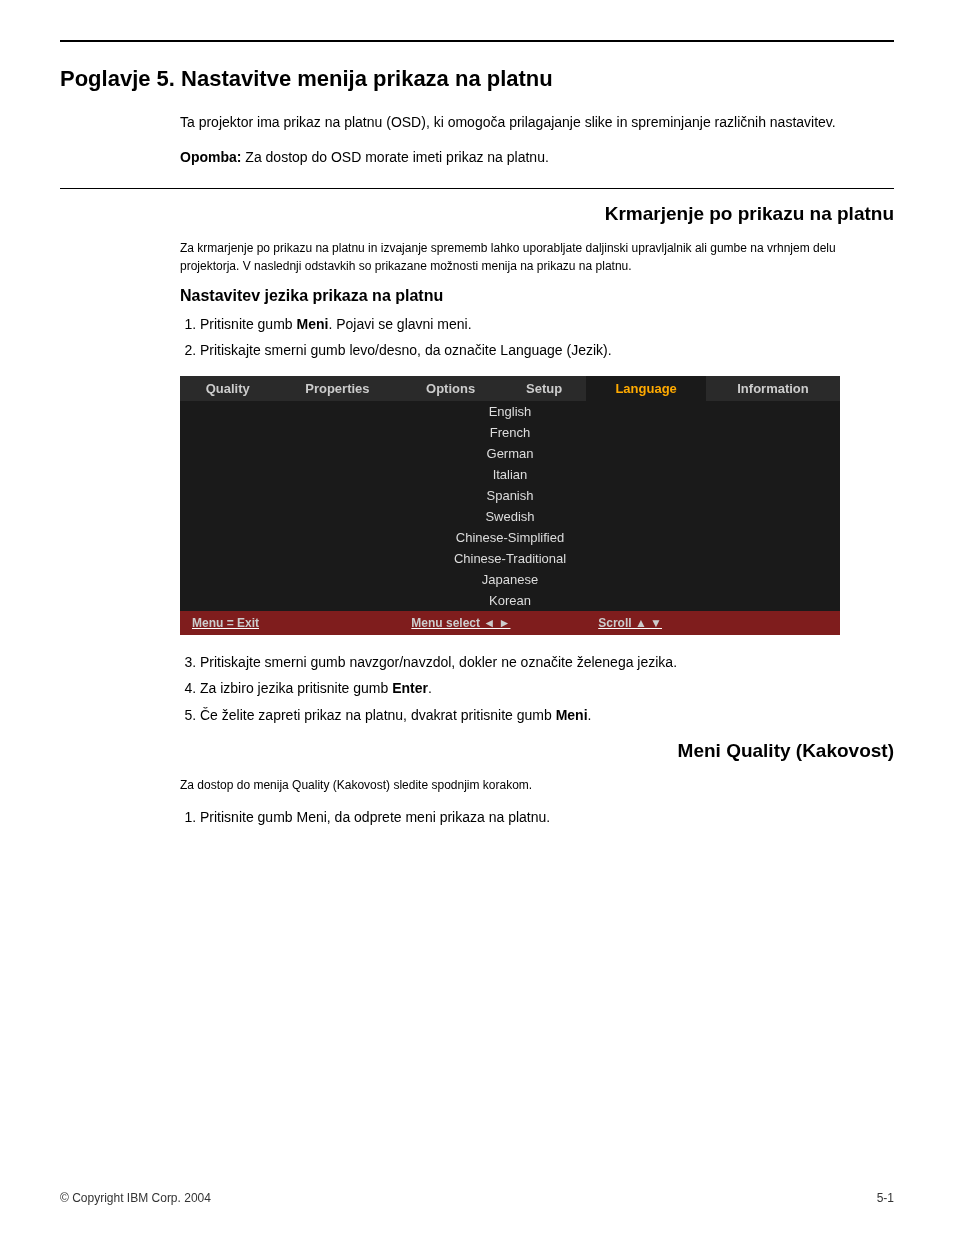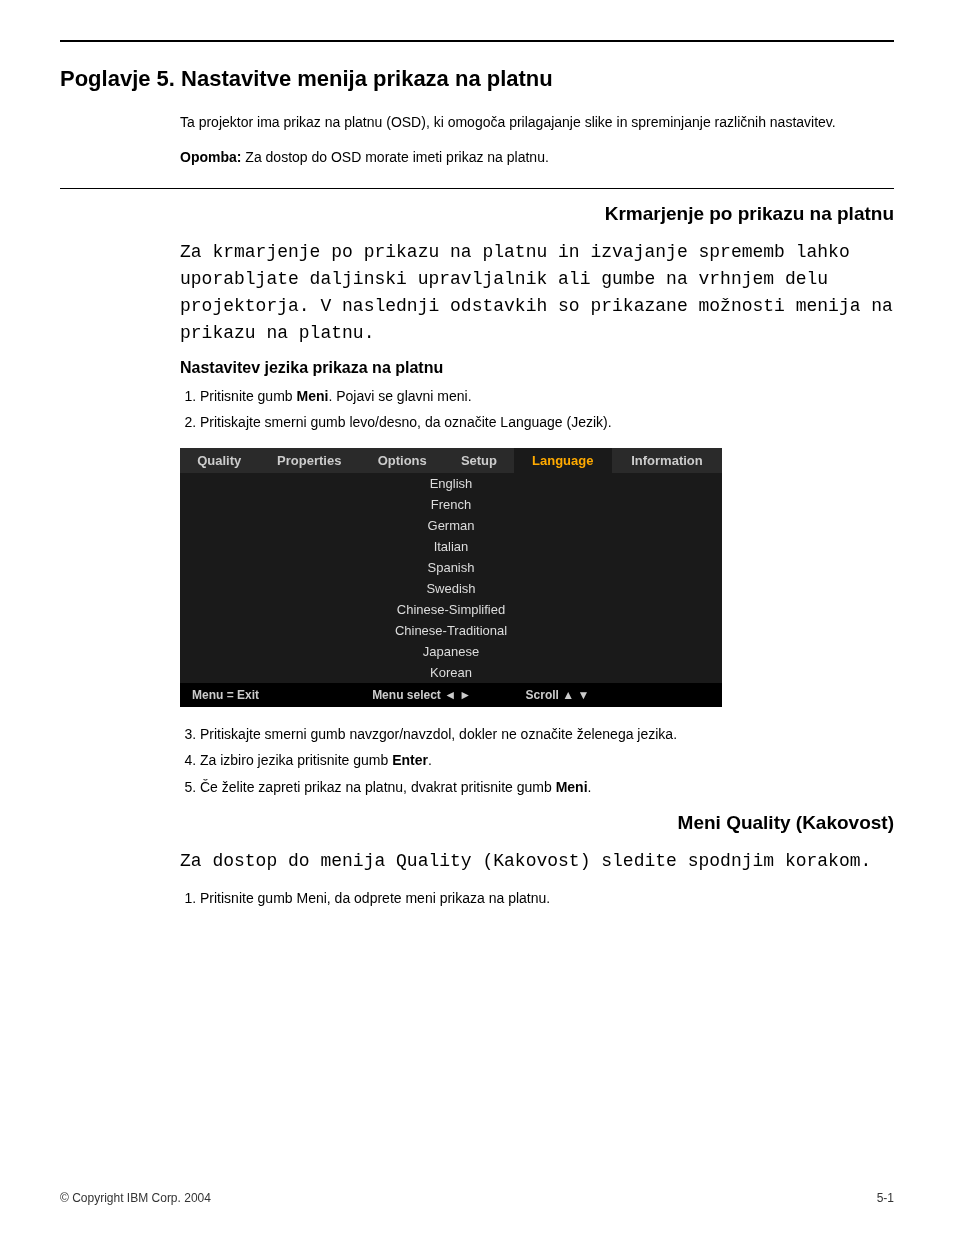--- a/index.html
+++ b/index.html
@@ -67,23 +67,22 @@
     .subsection-heading {
       font-size: 16px;
       font-weight: bold;
       margin-left: 120px;
       margin-bottom: 8px;
     }
 
     .body-text {
       margin-left: 120px;
       margin-bottom: 12px;
-      font-size: 18px;
+      font-size: 12px;
       line-height: 1.5;
-      font-family: Liberation Mono, monospace;
     }
 
     
     .ordered-list {
       margin-left: 140px;
       margin-bottom: 14px;
     }
 
     .ordered-list li {
       font-size: 14px;
@@ -92,21 +91,21 @@
     }
 
     .ordered-list li strong {
       font-weight: bold;
     }
 
     
     .osd-menu-wrapper {
       margin-left: 120px;
       margin-bottom: 16px;
-      width: 542px;
+      width: 660px;
     }
 
     .osd-menu {
       width: 100%;
       border-collapse: collapse;
       background: #1a1a1a;
       color: #fff;
     }
 
     
@@ -130,21 +129,22 @@
     
     .osd-row td {
       padding: 3px 12px;
       font-size: 13px;
       text-align: center;
       color: #ddd;
     }
 
     
     .osd-footer {
-      background: #000000;
+      background: #7f1d1d;
+      text-decoration: underline;
     }
 
     .osd-footer td {
       padding: 5px 12px;
       font-size: 12px;
       font-weight: bold;
       color: #ccc;
     }
 
     

